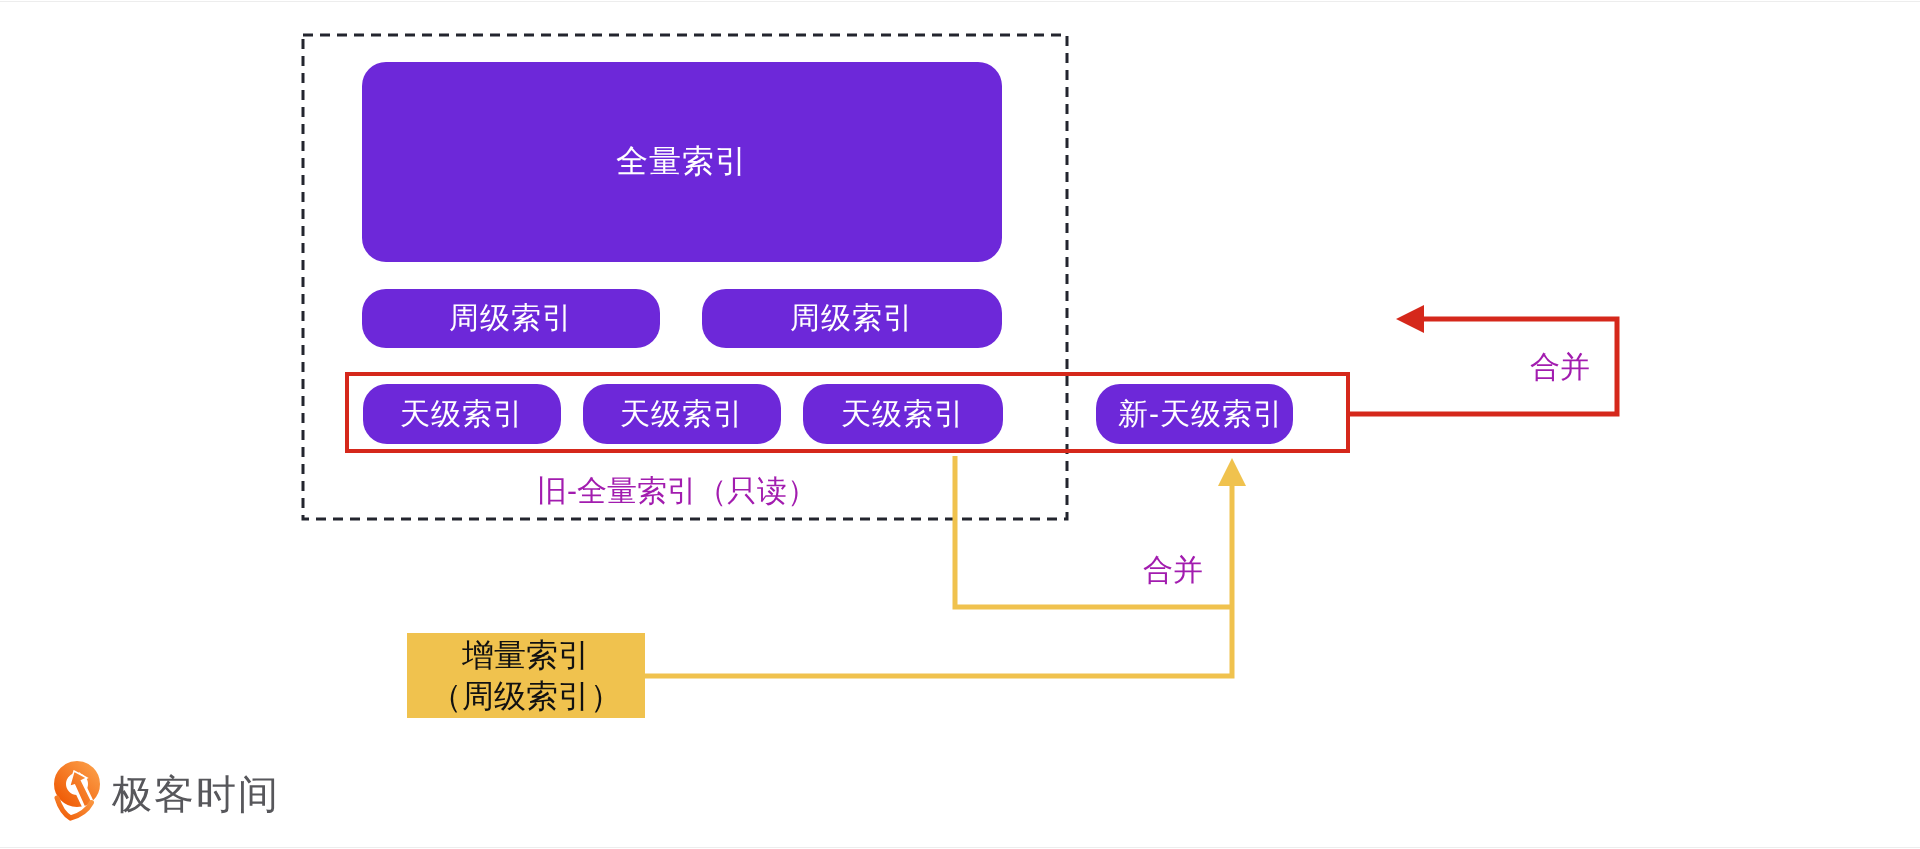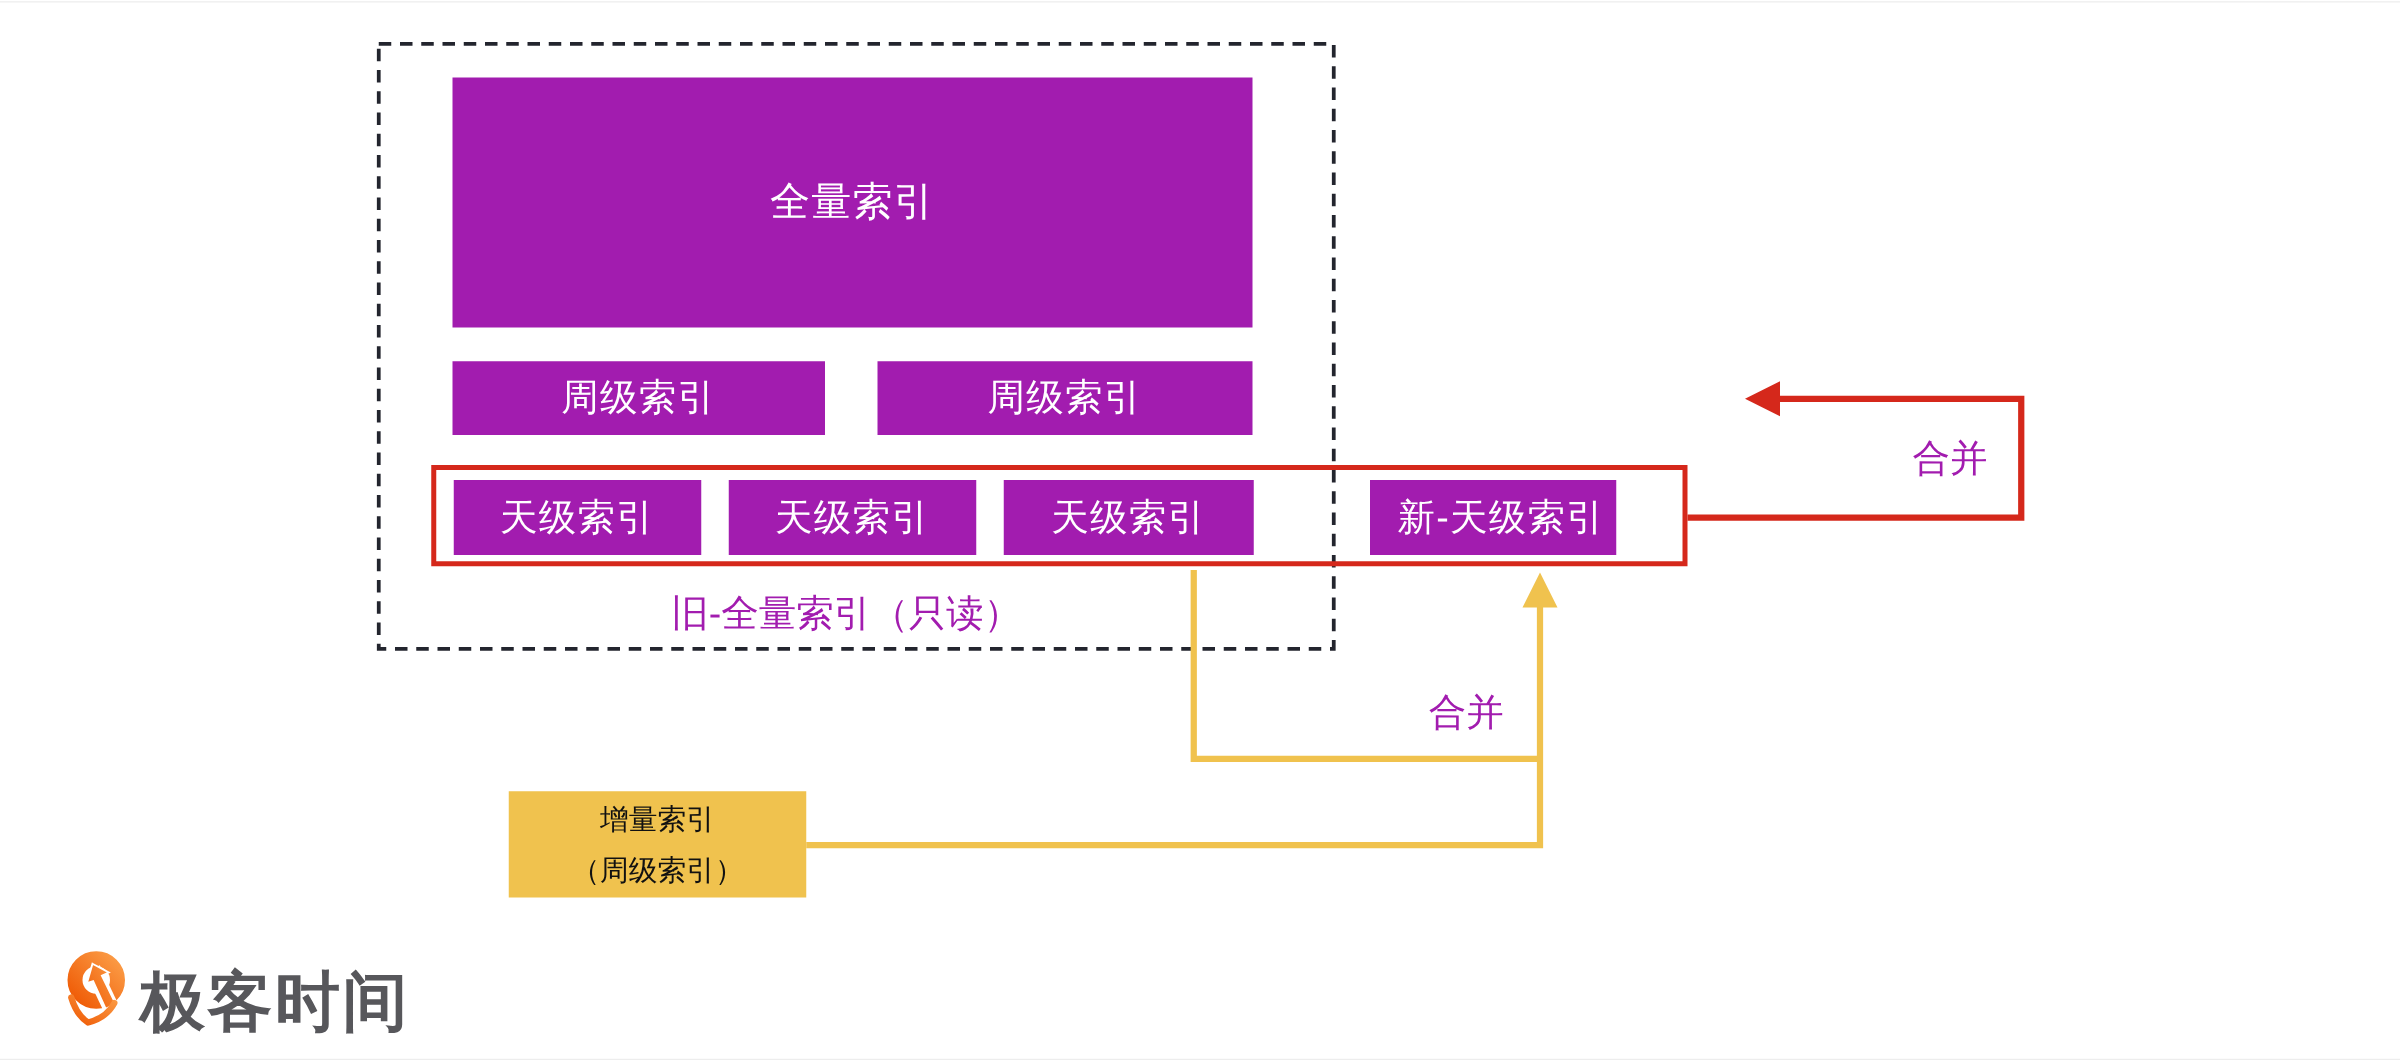--- a/index.html
+++ b/index.html
@@ -13,59 +13,60 @@
     background: #ffffff;
     overflow: hidden;
   }
   .hairline {
     position: absolute; left: 0; width: 100%; height: 1px;
     background: #ededed;
   }
   .abs { position: absolute; box-sizing: border-box; }
   .box-blue {
     position: absolute; box-sizing: border-box;
-    background: #a21caf;
+    background: #6d28d9;
     color: #ffffff;
     display: flex; align-items: center; justify-content: center;
     font-size: 30px; font-weight: 500;
     letter-spacing: 1px;
     white-space: nowrap;
+    border-radius: 24px;
   }
   .box-blue.full { font-size: 32px; }
   .red-rect {
     position: absolute; box-sizing: border-box;
     border: 4px solid #D5281B;
     background: transparent;
   }
   .caption {
     position: absolute;
     color: #a21caf;
     font-size: 30px; font-weight: 500;
     text-align: center;
     white-space: nowrap;
   }
   .box-yellow {
     position: absolute; box-sizing: border-box;
     background: #F0C24E;
     color: #111111;
     display: flex; flex-direction: column;
     align-items: center; justify-content: center;
-    font-size: 23px; font-weight: 500;
+    font-size: 32px; font-weight: 500;
     line-height: 41px;
     white-space: nowrap;
   }
   #lines-overlay {
     position: absolute; left: 0; top: 0;
     pointer-events: none;
   }
   .brand-text {
     position: absolute;
     color: #57575B;
-    font-size: 52px;
-    font-weight: 700;
+    font-size: 40px;
+    font-weight: 400;
     letter-spacing: 2px;
     white-space: nowrap;
   }
 </style>
 </head>
 <body>
 
 <div id="stage">
 
   <div class="hairline" style="top:1px;"></div>

